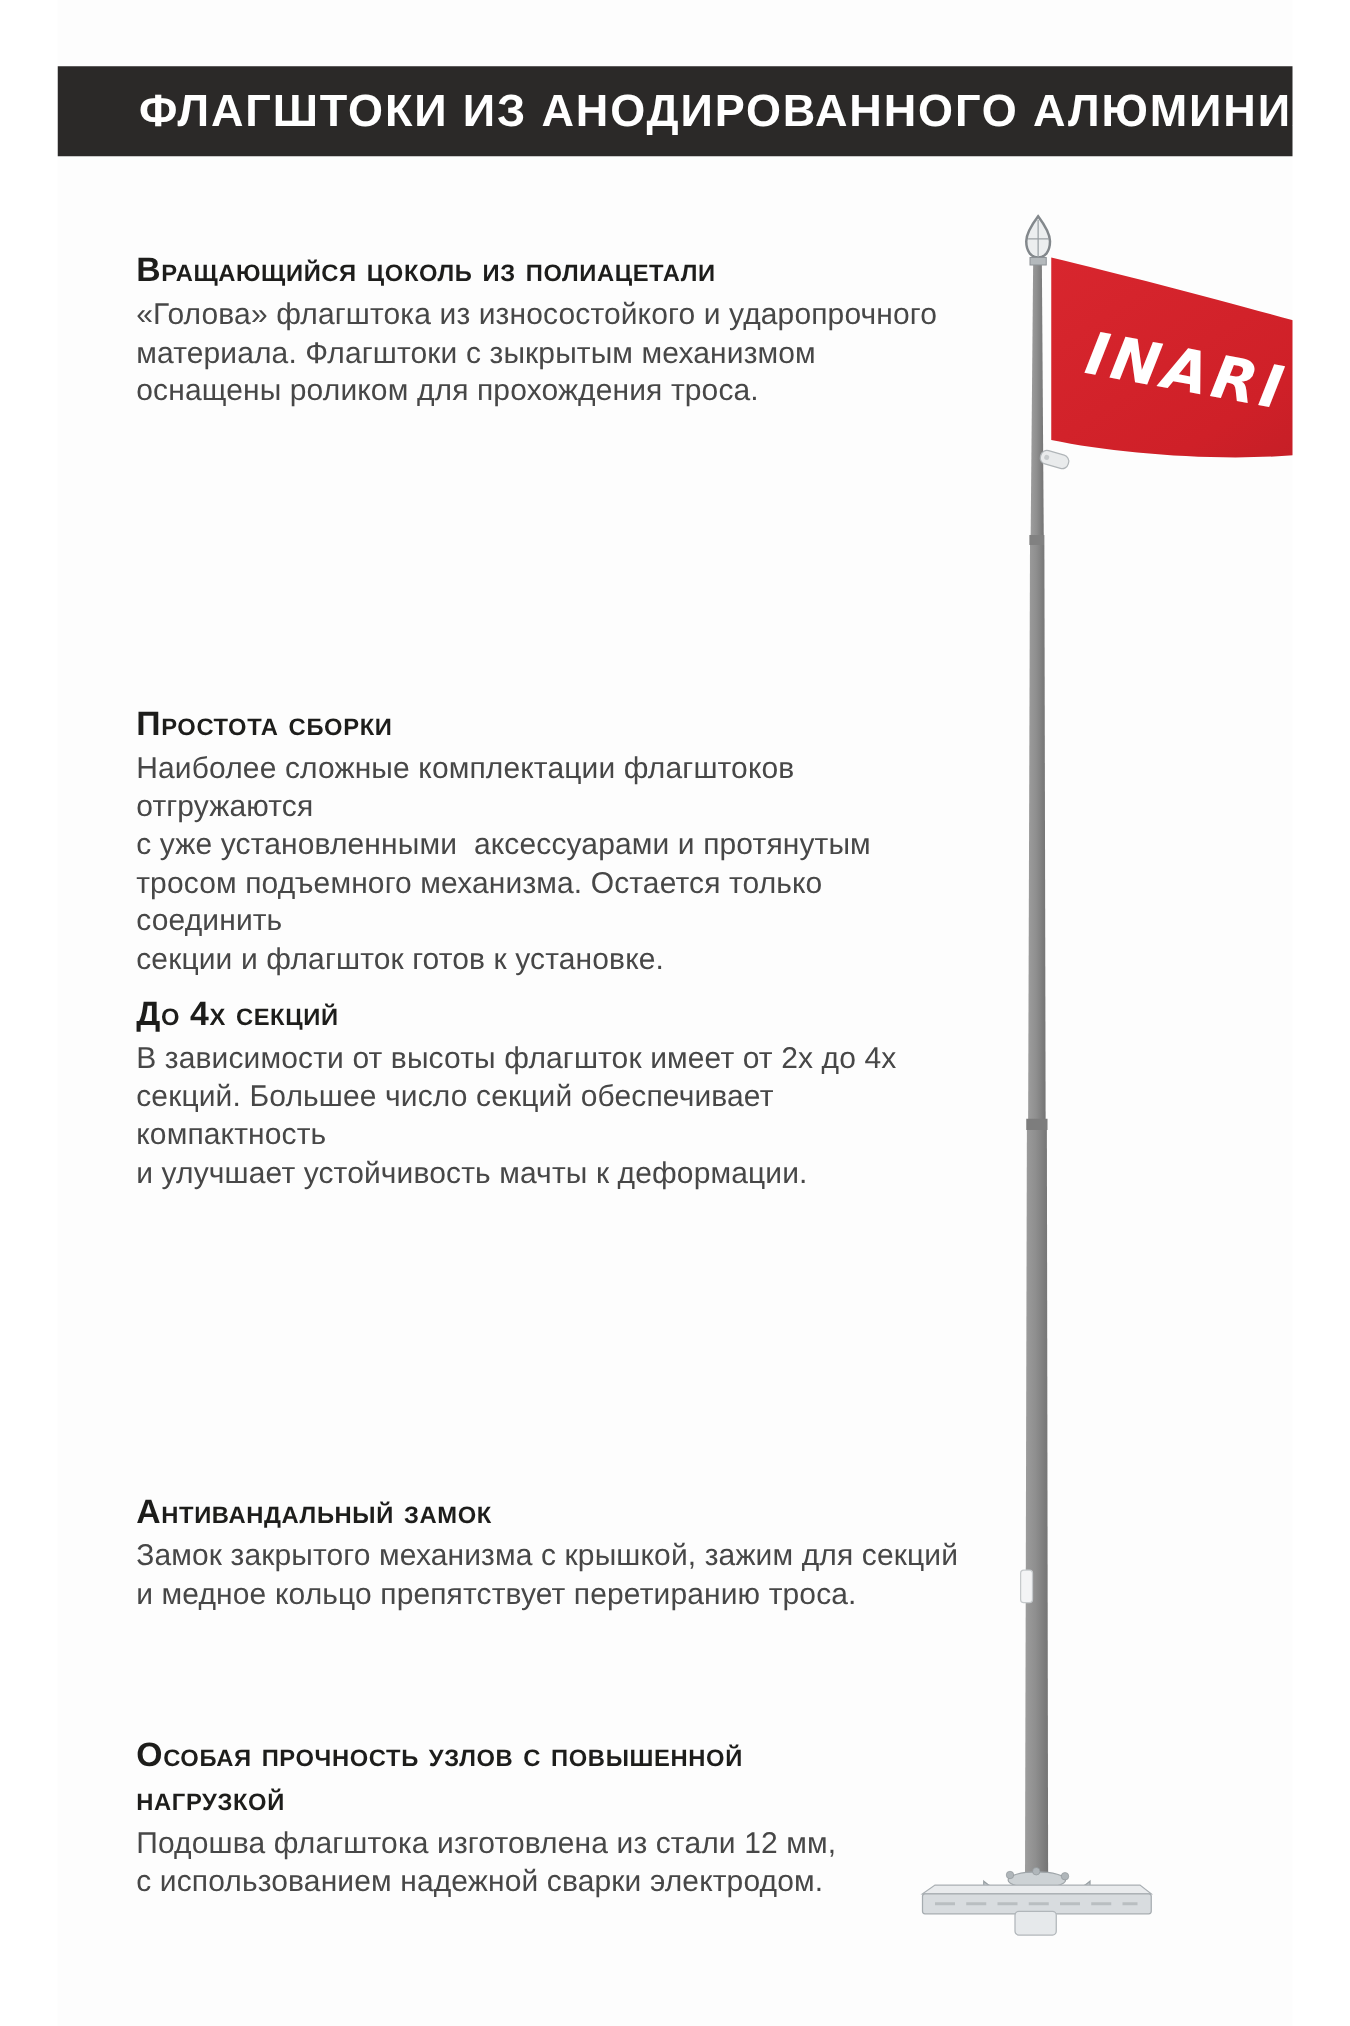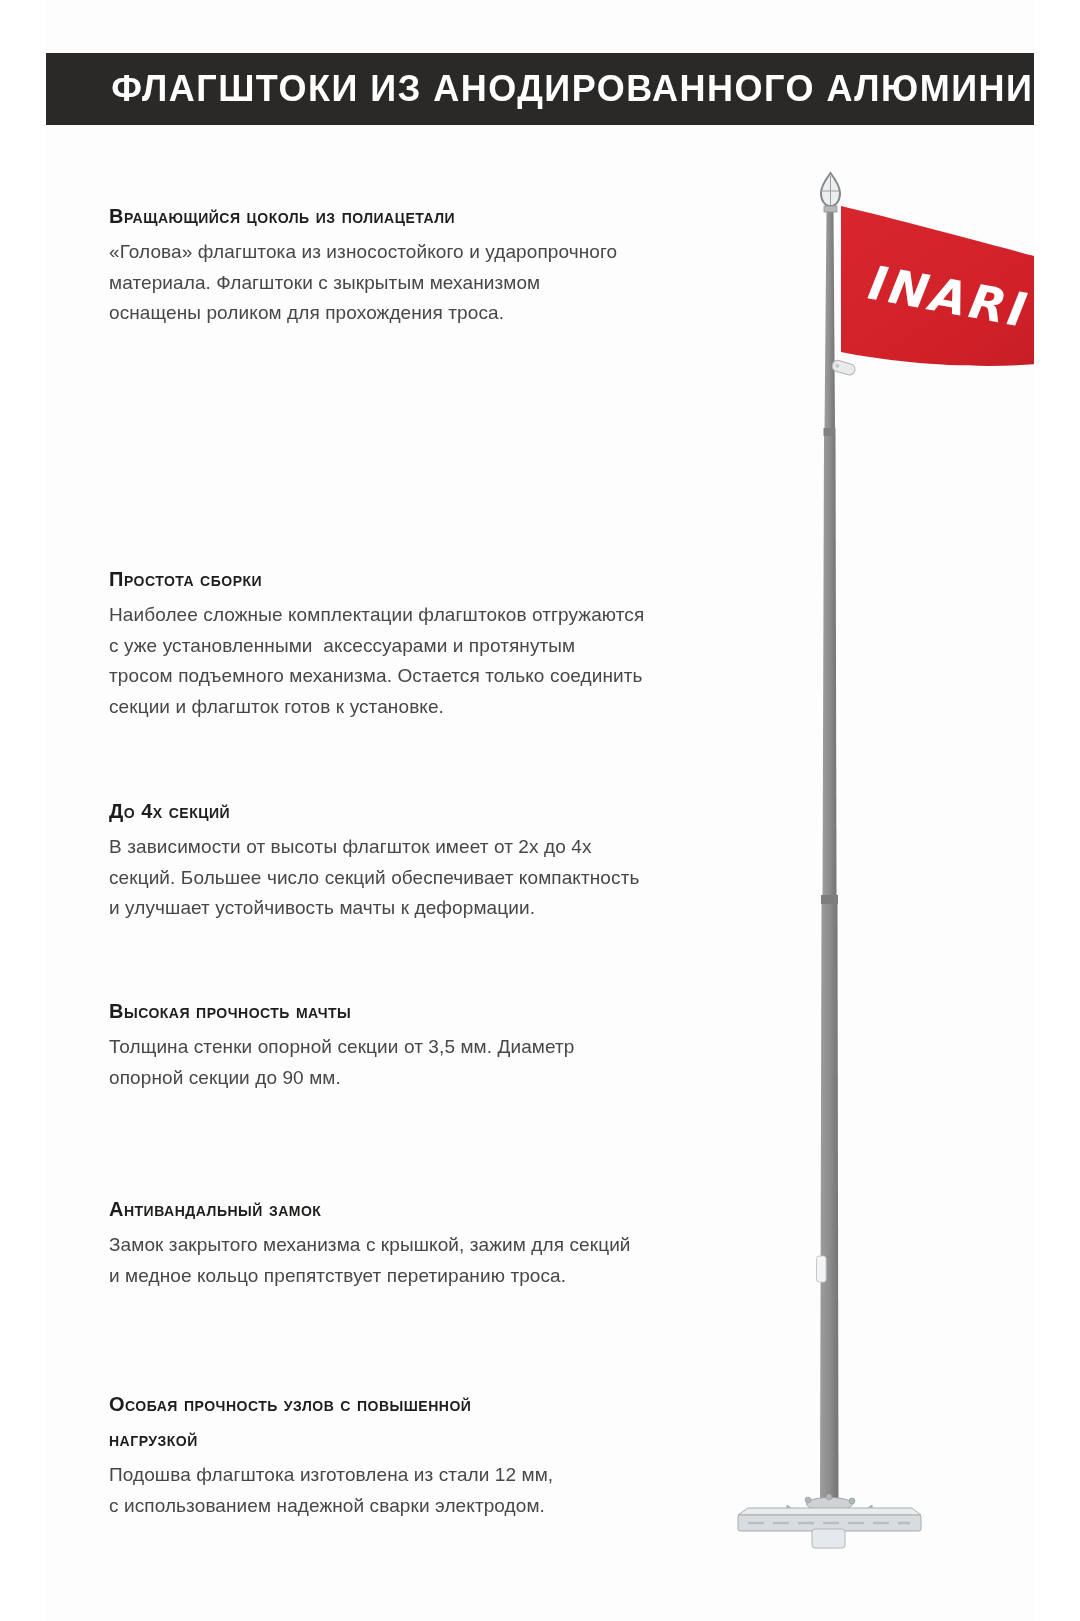--- a/index.html
+++ b/index.html
@@ -10,25 +10,25 @@
   .banner {
     position:absolute; top:53px; left:0; width:1080px; height:72px;
     background:#2b2928; display:flex; align-items:center; justify-content:center;
   }
   .banner h1 {
     margin:0; color:#ffffff; font-size:36px; font-weight:700; letter-spacing:1.5px;
     white-space:nowrap;
   }
   .section { position:absolute; left:63px; width:660px; }
   .section h2 {
-    margin:0; font-size:20px; line-height:35px; font-weight:700; color:#1d1d1b;
+    margin:0; font-size:27px; line-height:35px; font-weight:700; color:#1d1d1b;
     font-variant:small-caps; letter-spacing:0.5px; white-space:pre-wrap;
   }
   .section p {
-    margin:3px 0 0 0; font-size:19px; line-height:30.5px; color:#474747;
+    margin:3px 0 0 0; font-size:24px; line-height:30.5px; color:#474747;
     white-space:pre-wrap; letter-spacing:0.1px;
   }
   .pole-figure { position:absolute; left:600px; top:150px; width:460px; height:1420px; margin:0; }
 </style>
 </head>
 <body>
 
 <div class="page">
 
   <header class="banner">
@@ -51,25 +51,20 @@
 секции и флагшток готов к установке.</p>
   </section>
 
   <section class="section" style="top:794px">
     <h2>До 4х секций</h2>
     <p>В зависимости от высоты флагшток имеет от 2х до 4х
 секций. Большее число секций обеспечивает компактность
 и улучшает устойчивость мачты к деформации.</p>
   </section>
 
-  <section class="section" style="top:994px">
-    <h2>Высокая прочность мачты</h2>
-    <p>Толщина стенки опорной секции от 3,5 мм. Диаметр
-опорной секции до 90 мм.</p>
-  </section>
 
   <section class="section" style="top:1192px">
     <h2>Антивандальный замок</h2>
     <p>Замок закрытого механизма с крышкой, зажим для секций
 и медное кольцо препятствует перетиранию троса.</p>
   </section>
 
   <section class="section" style="top:1387px">
     <h2>Особая прочность узлов с повышенной
 нагрузкой</h2>

